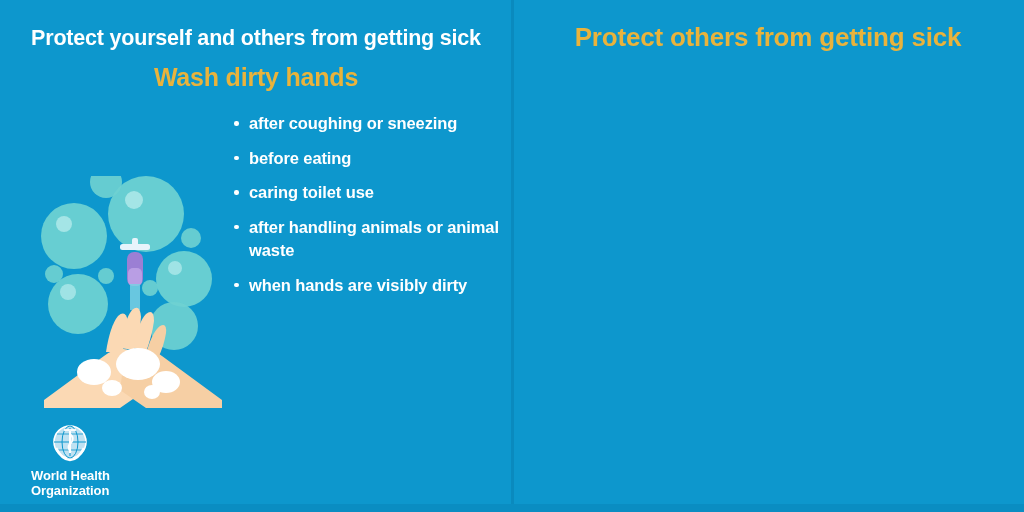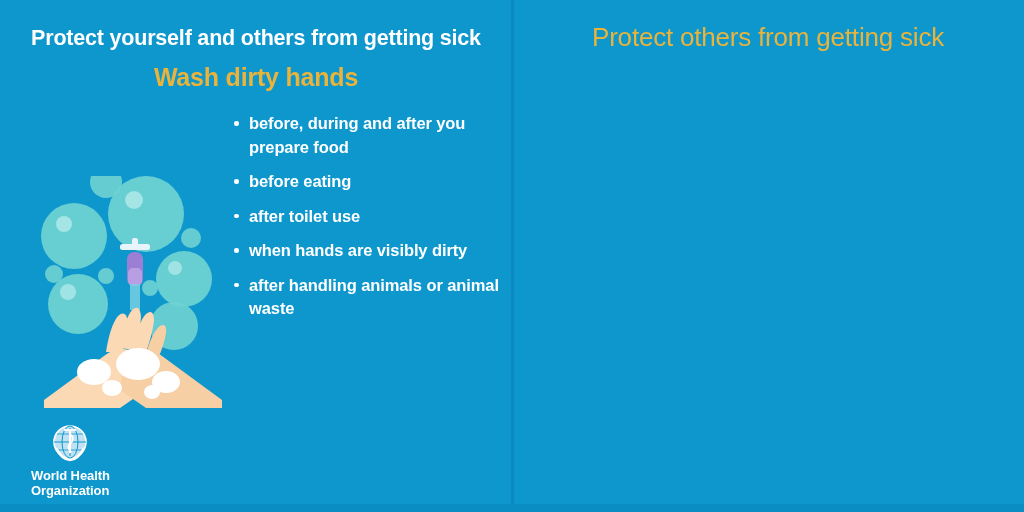--- a/index.html
+++ b/index.html
@@ -39,21 +39,21 @@
   }
   .h-sub {
     text-align:center;
     font-size:25px; font-weight:bold;
     color:#e9b33c;
     padding-top:12px;
     letter-spacing:-.2px;
   }
   .h-right {
     text-align:center;
-    font-size:26px; font-weight:normal;
+    font-size:26px; font-weight:bold;
     color:#e9b33c;
     padding-top:22px;
     letter-spacing:-.2px;
   }
 
   
   .bullets {
     position:absolute;
     left:232px; top:112px;
     width:268px;
@@ -144,25 +144,25 @@
           <ellipse cx="60" cy="196" rx="17" ry="13" fill="#ffffff"></ellipse>
           <ellipse cx="104" cy="188" rx="22" ry="16" fill="#ffffff"></ellipse>
           <ellipse cx="132" cy="206" rx="14" ry="11" fill="#ffffff"></ellipse>
           <ellipse cx="78" cy="212" rx="10" ry="8" fill="#ffffff"></ellipse>
           <ellipse cx="118" cy="216" rx="8" ry="7" fill="#ffffff"></ellipse>
         </g>
       </svg>
     </div>
 
     <div class="bullets">
-      <div class="bullet">before, during and after you prepare food</div>
+      <div class="bullet">after coughing or sneezing</div>
       <div class="bullet">before eating</div>
-      <div class="bullet">after toilet use</div>
+      <div class="bullet">caring toilet use</div>
+      <div class="bullet">after handling animals or animal waste</div>
       <div class="bullet">when hands are visibly dirty</div>
-      <div class="bullet">after handling animals or animal waste</div>
     </div>
 
     <div class="who-logo who-left">
       <span class="who-emblem">
         <svg viewBox="0 0 40 40" width="40" height="40" aria-hidden="true">
           <circle cx="20" cy="20" r="16" fill="#cfe8f5" opacity=".92"></circle>
           <circle cx="20" cy="20" r="16" fill="none" stroke="#ffffff" stroke-width="1.6"></circle>
           <ellipse cx="20" cy="20" rx="8" ry="16" fill="none" stroke="#0d97cd" stroke-width="1"></ellipse>
           <line x1="4" y1="20" x2="36" y2="20" stroke="#0d97cd" stroke-width="1"></line>
           <line x1="7" y1="12" x2="33" y2="12" stroke="#0d97cd" stroke-width=".8"></line>

